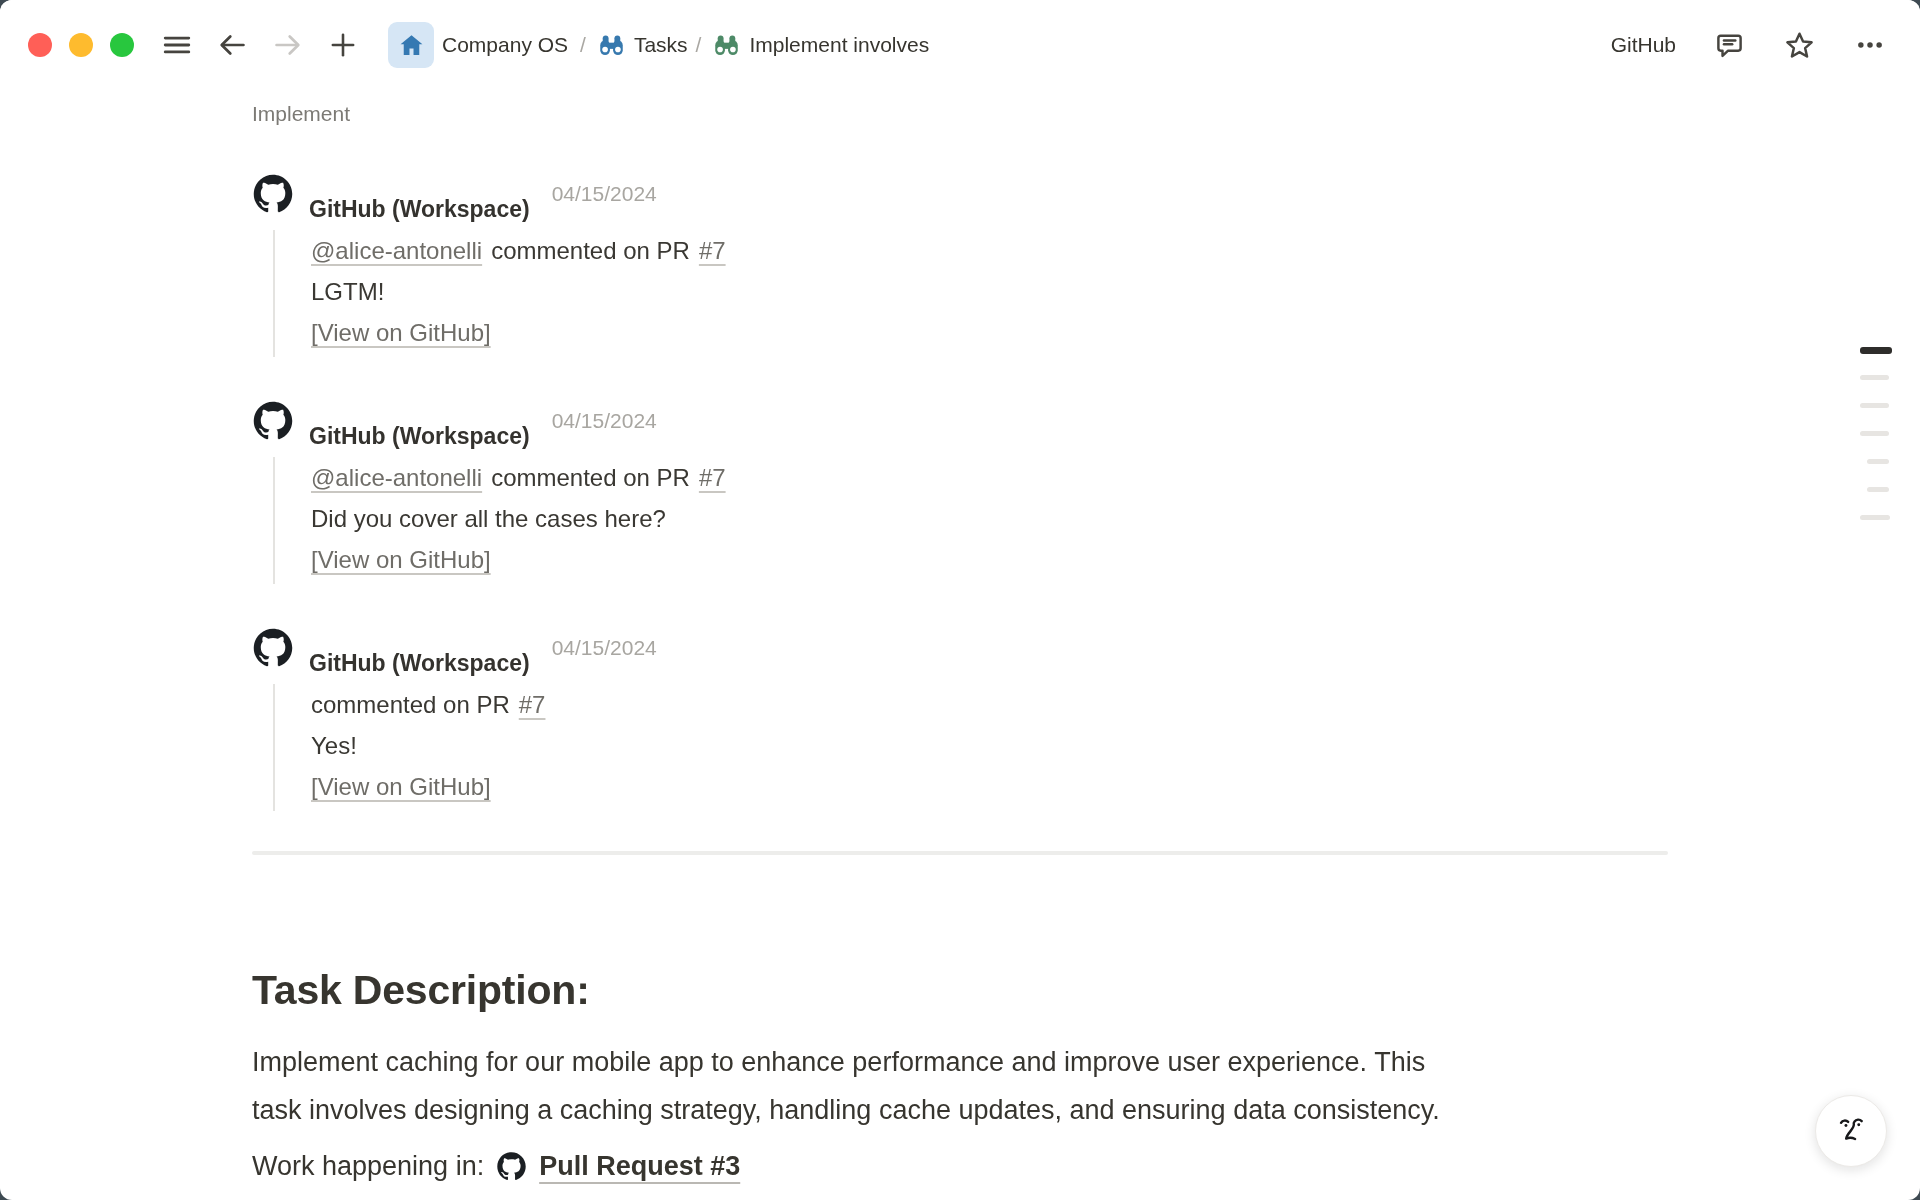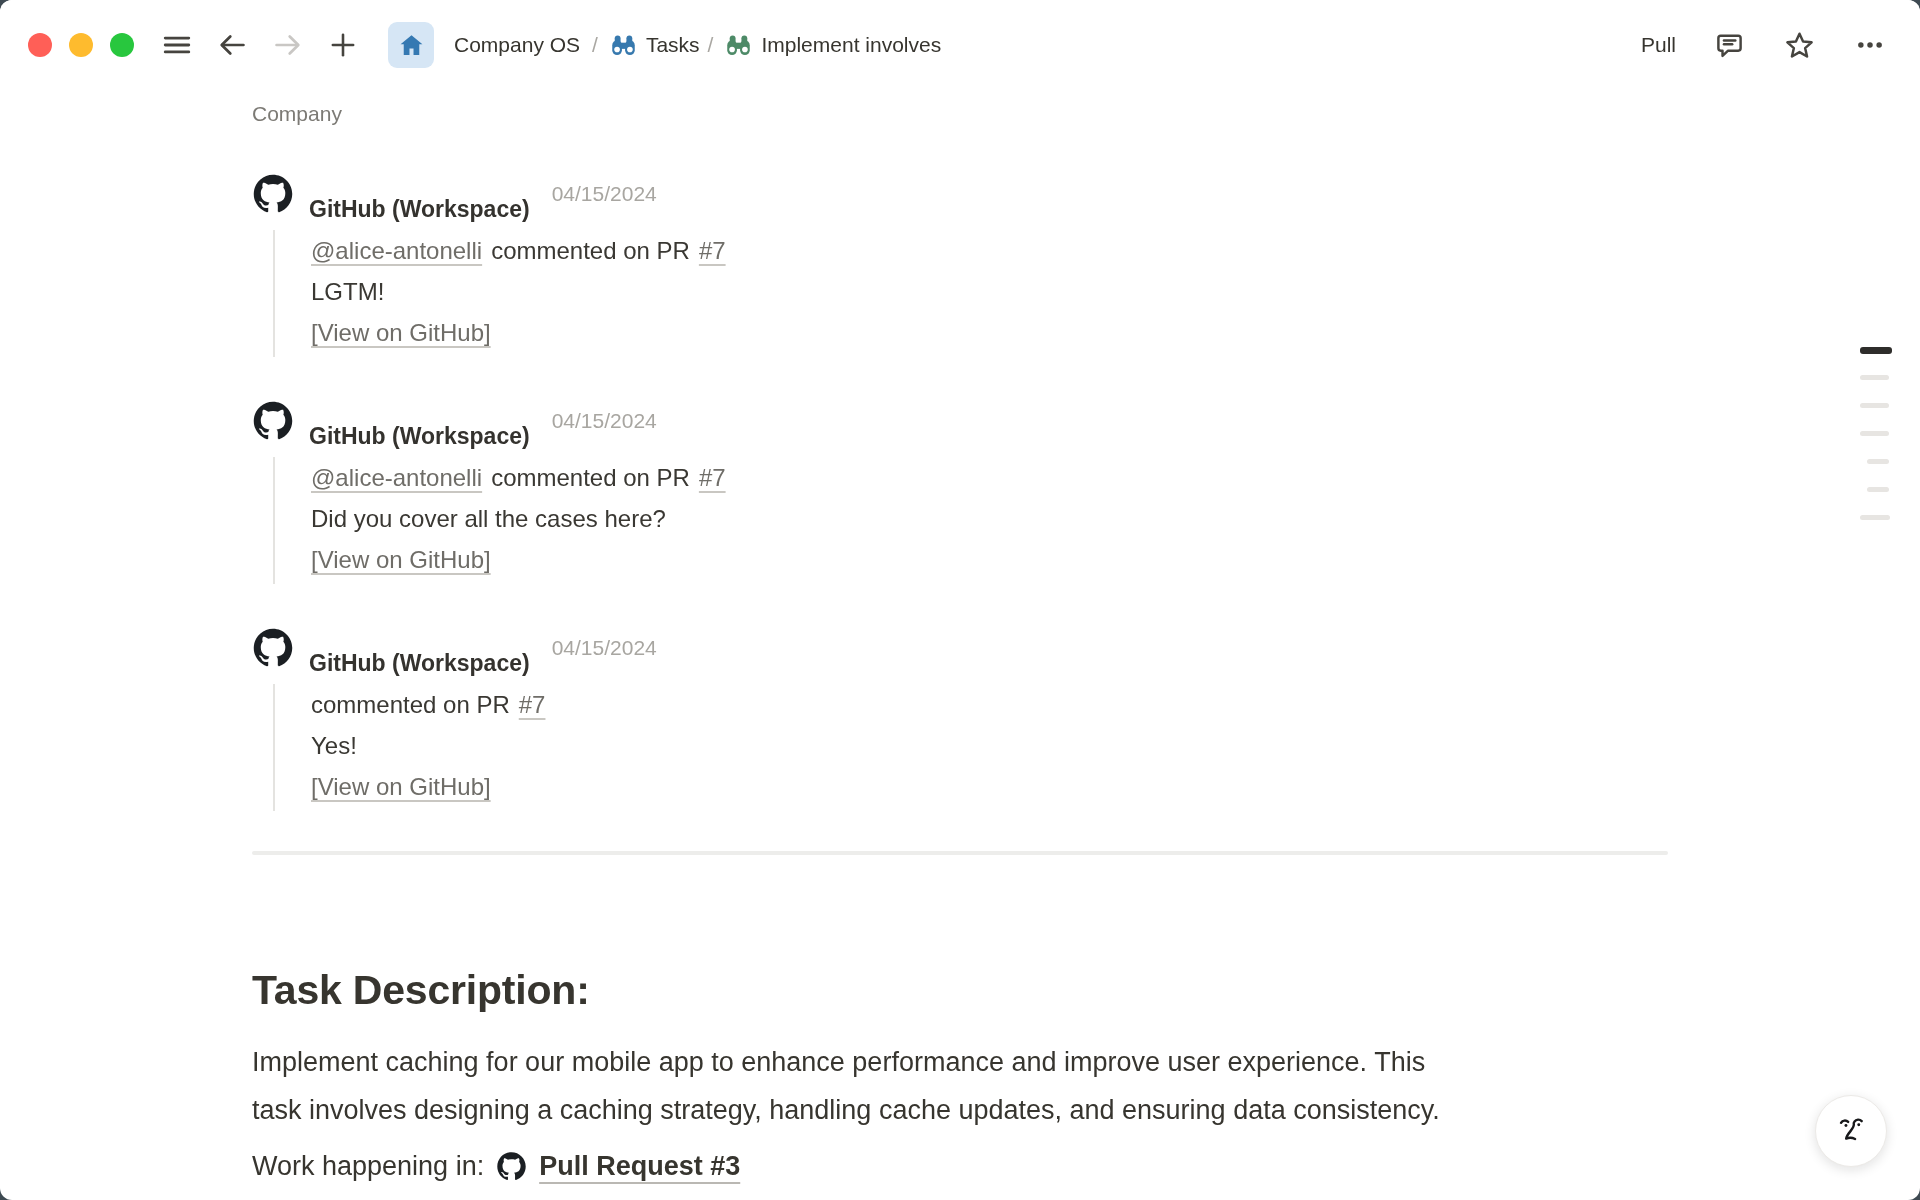--- a/index.html
+++ b/index.html
@@ -32,21 +32,21 @@
   .tb-icons { display:flex; align-items:center; gap:24px; margin-left:28px; }
   .tb-icon { display:flex; align-items:center; justify-content:center; cursor:default; }
 
   .home-chip {
     width:46px; height:46px; border-radius:9px;
     background:#d6e6f5;
     display:flex; align-items:center; justify-content:center;
     margin-left:6px;
   }
 
-  .breadcrumb { display:flex; align-items:center; margin-left:16px; font-size:21px; color:#37352f; }
+  .breadcrumb { display:flex; align-items:center; margin-left:4px; font-size:21px; color:#37352f; }
   .crumb { padding:0 4px; white-space:nowrap; }
   .crumb-sep { color:#a9a7a2; padding:0 8px; }
   .crumb-chip { display:flex; align-items:center; gap:9px; padding-left:4px; }
 
   .tb-right { margin-left:auto; display:flex; align-items:center; gap:38px; }
   .share { font-size:21px; color:#37352f; }
 
   
   .content {
     margin-left:252px;
@@ -219,21 +219,21 @@
               <rect x="8.5" y="9.5" width="7" height="5.5"></rect>
             </g>
             <circle cx="6.3" cy="15.6" r="2.5" fill="#fff"></circle>
             <circle cx="17.7" cy="15.6" r="2.5" fill="#fff"></circle>
           </svg>
         <span>Implement involves</span>
       </span>
     </nav>
 
     <div class="tb-right">
-      <span class="share">Pull</span>
+      <span class="share">GitHub</span>
       <span class="tb-icon">
         <svg width="31" height="31" viewBox="0 0 24 24" fill="none" stroke="#46443f" stroke-width="1.9" stroke-linecap="round" stroke-linejoin="round">
             <path d="M5.2 4.4h13.6c1 0 1.8.8 1.8 1.8v8c0 1-.8 1.8-1.8 1.8h-7.9l-4.3 4v-4H5.2c-1 0-1.8-.8-1.8-1.8v-8c0-1 .8-1.8 1.8-1.8z"></path>
             <path d="M7.7 8.2h8.8"></path>
             <path d="M7.7 11.1h6.4"></path>
           </svg>
       </span>
       <span class="tb-icon">
         <svg width="33" height="33" viewBox="0 0 24 24" fill="none" stroke="#46443f" stroke-width="1.8" stroke-linecap="round" stroke-linejoin="round">
             <path d="m12 3.4 2.6 5.7 6.2.6-4.7 4.2 1.4 6.1-5.5-3.2-5.5 3.2 1.4-6.1-4.7-4.2 6.2-.6z"></path>
@@ -246,21 +246,21 @@
               <circle cx="14" cy="14" r="2.4"></circle>
               <circle cx="22" cy="14" r="2.4"></circle>
             </g>
           </svg>
       </span>
     </div>
   </div>
 
   <div class="content">
 
-    <div class="comments-label">Company</div>
+    <div class="comments-label">Implement</div>
 
     <div class="comment first">
       <div class="c-head">
         <svg class="avatar" viewBox="0 0 24 24">
             <path fill="#1b1f23" d="M12 1C5.923 1 1 5.923 1 12c0 4.867 3.149 8.979 7.521 10.436.55.096.756-.233.756-.522 0-.262-.013-1.128-.013-2.049-2.764.509-3.479-.674-3.699-1.292-.124-.317-.66-1.293-1.127-1.554-.385-.207-.936-.715-.014-.729.866-.014 1.485.797 1.691 1.128.99 1.663 2.571 1.196 3.204.907.096-.715.385-1.196.701-1.471-2.448-.275-5.005-1.224-5.005-5.432 0-1.196.426-2.186 1.128-2.956-.111-.275-.496-1.402.11-2.915 0 0 .921-.288 3.024 1.128a10.193 10.193 0 0 1 2.75-.371c.936 0 1.871.123 2.75.371 2.104-1.43 3.025-1.128 3.025-1.128.605 1.513.221 2.64.111 2.915.701.77 1.127 1.746 1.127 2.956 0 4.222-2.571 5.157-5.019 5.432.399.344.743 1.004.743 2.035 0 1.471-.014 2.654-.014 3.025 0 .289.206.632.756.522C19.851 20.979 23 16.854 23 12c0-6.077-4.923-11-11-11Z"></path>
           </svg>
         <span class="c-name">GitHub (Workspace)</span>
         <span class="c-date">04/15/2024</span>
       </div>
       <div class="c-body">

